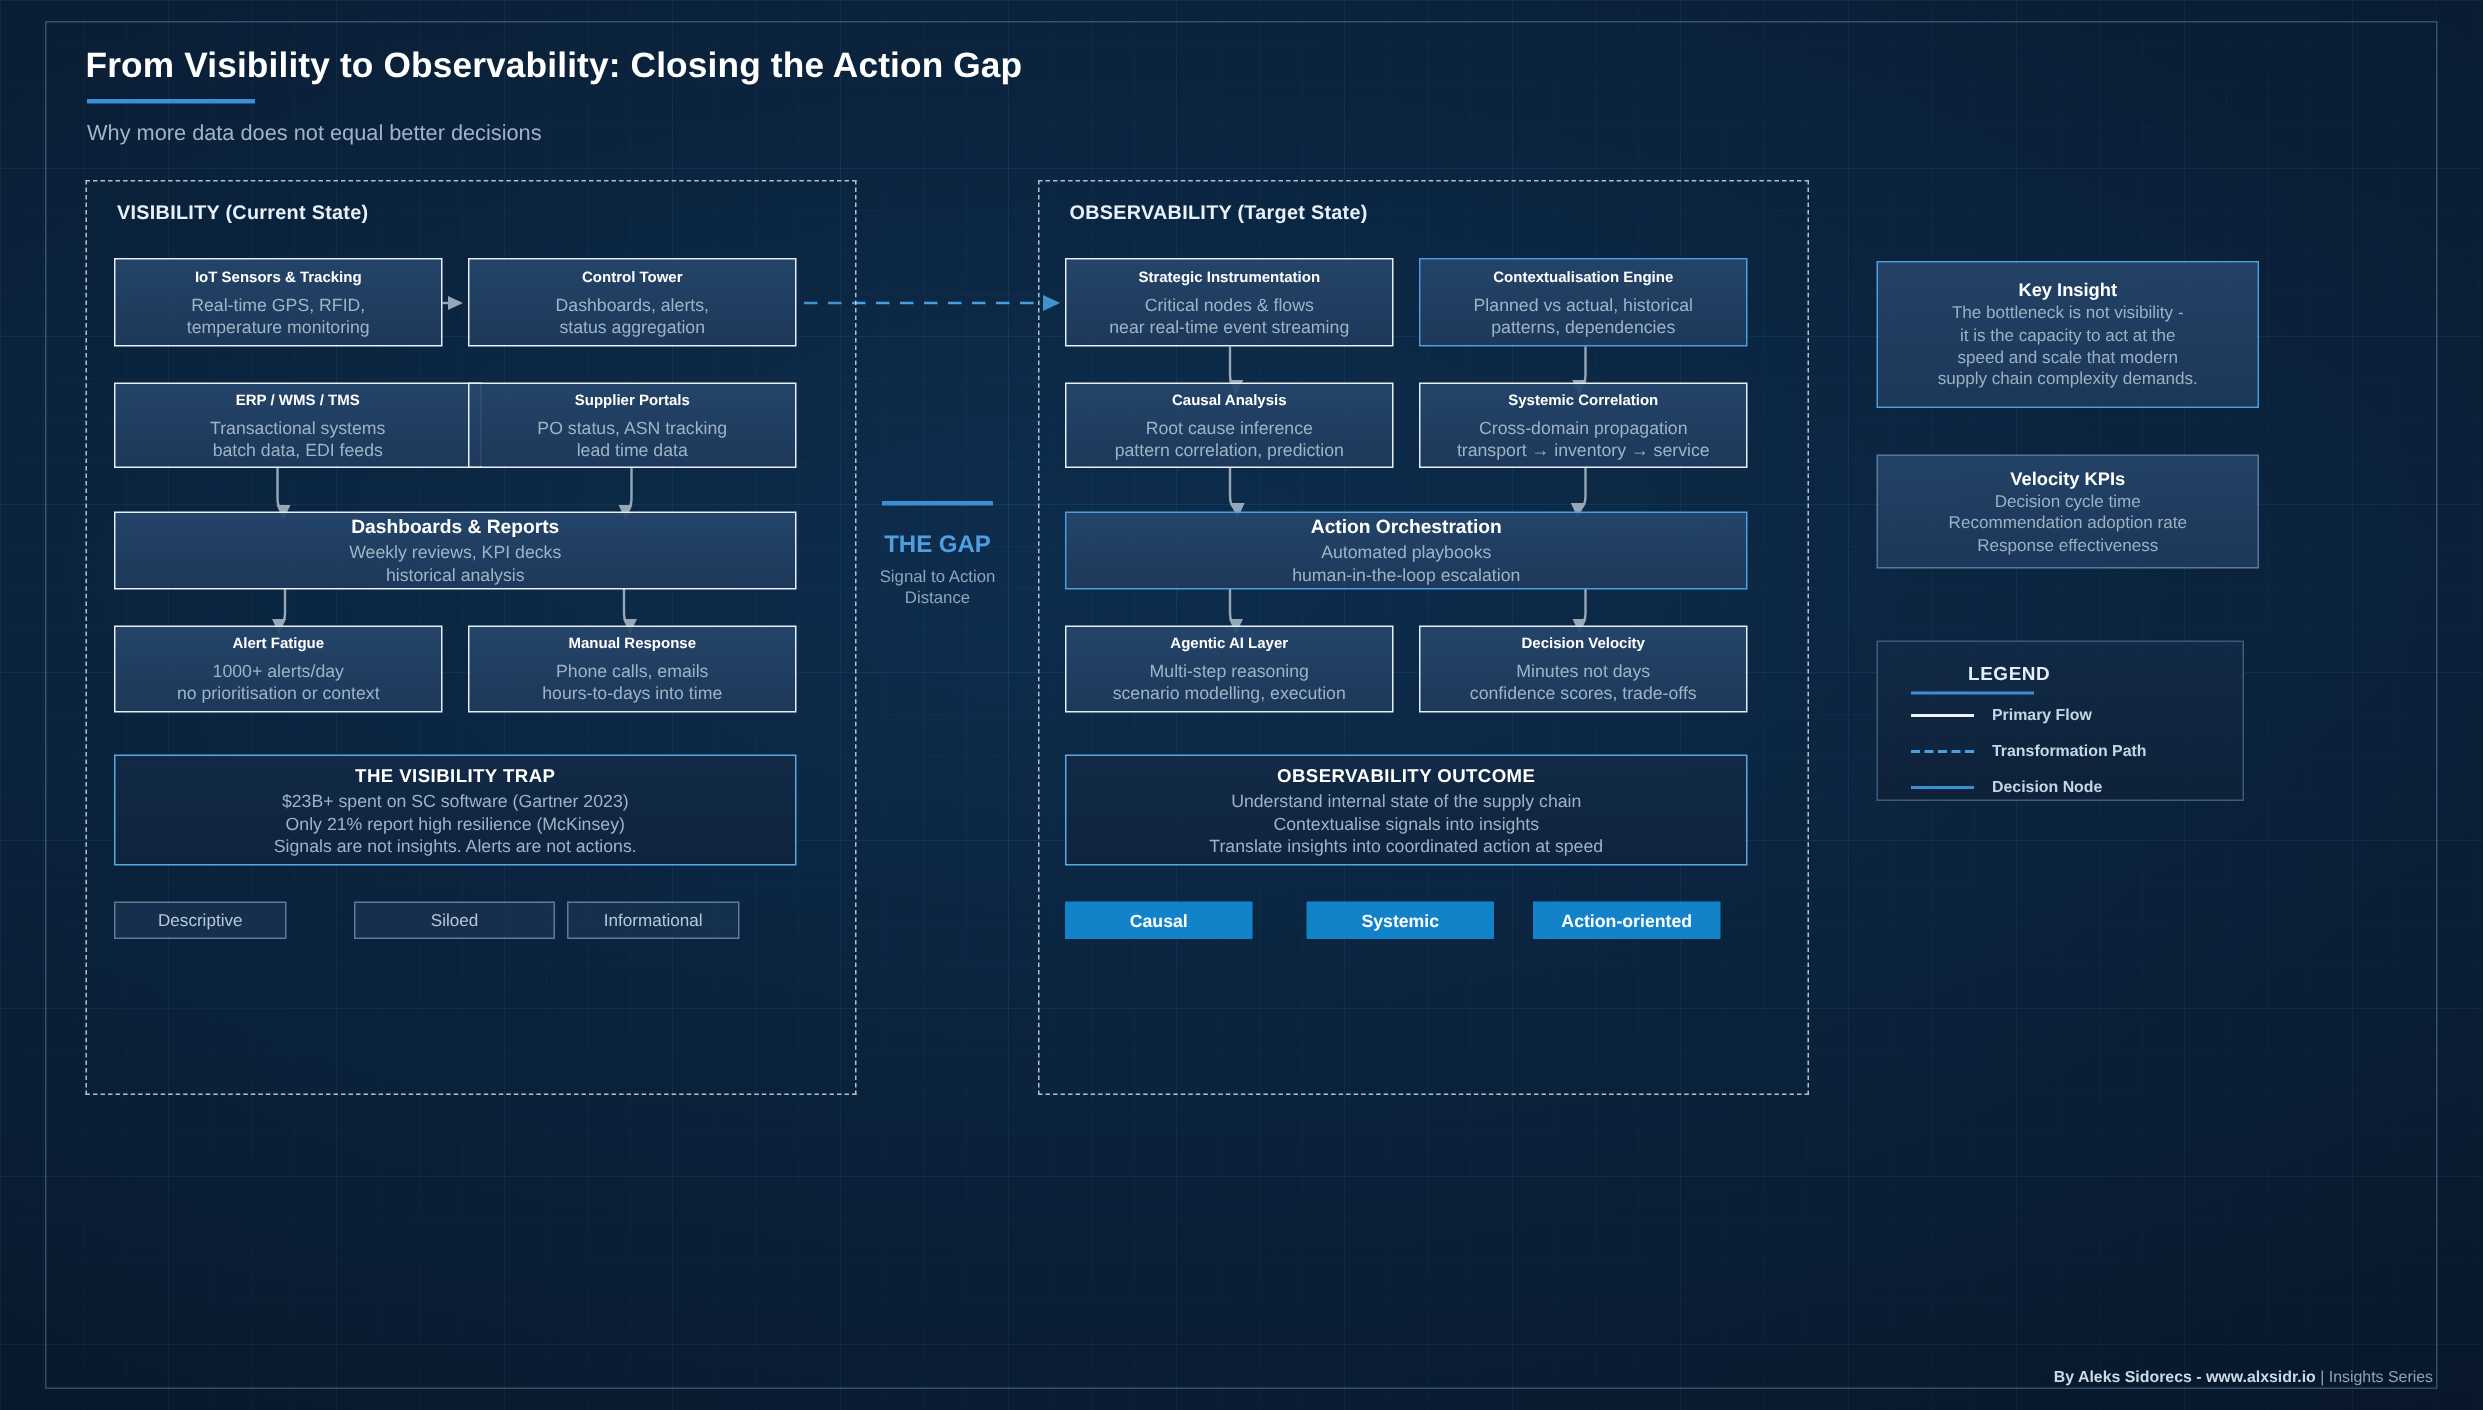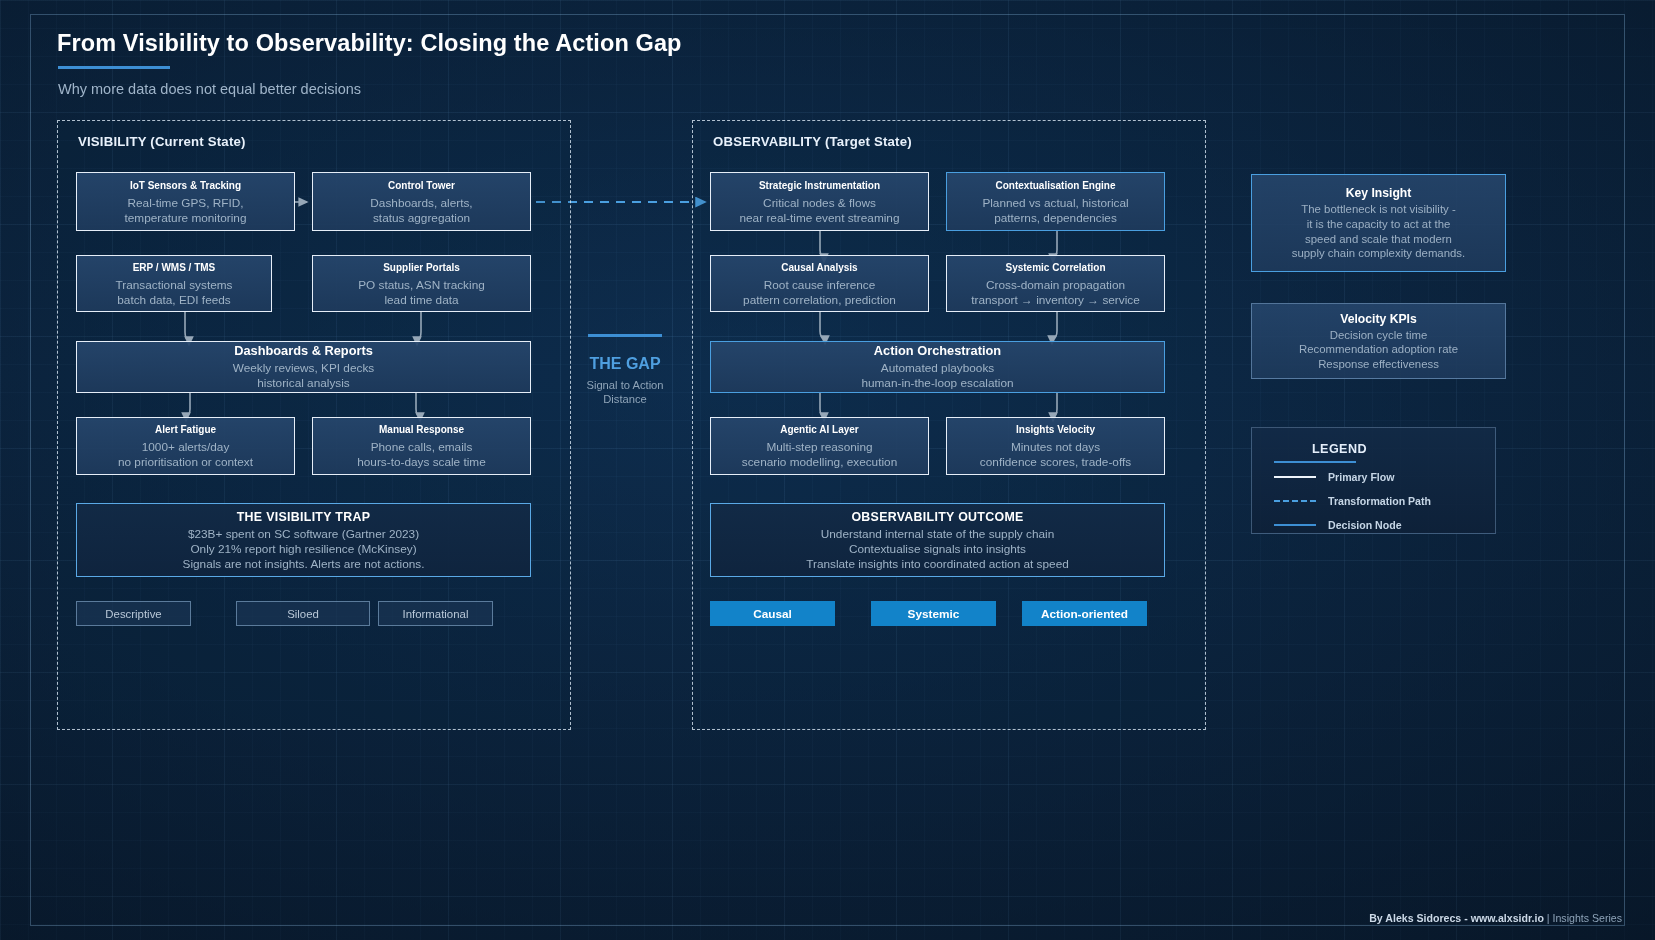--- a/index.html
+++ b/index.html
@@ -236,21 +236,21 @@
     <div class="s">Real-time GPS, RFID,</div>
     <div class="s">temperature monitoring</div>
   </div>
 
   <div class="node" style="left:312px; top:172px; width:219px; height:59px;">
     <div class="t">Control Tower</div>
     <div class="s">Dashboards, alerts,</div>
     <div class="s">status aggregation</div>
   </div>
 
-  <div class="node" style="left:76px; top:255px; width:196px; height:57px;">
+  <div class="node" style="left:76px; top:255px; width:245px; height:57px;">
     <div class="t">ERP / WMS / TMS</div>
     <div class="s">Transactional systems</div>
     <div class="s">batch data, EDI feeds</div>
   </div>
 
   <div class="node wide" style="left:76px; top:341px; width:455px; height:52px;">
     <div class="t">Dashboards &amp; Reports</div>
     <div class="s">Weekly reviews, KPI decks</div>
     <div class="s">historical analysis</div>
   </div>
@@ -263,21 +263,21 @@
 
   <div class="node" style="left:76px; top:417px; width:219px; height:58px;">
     <div class="t">Alert Fatigue</div>
     <div class="s">1000+ alerts/day</div>
     <div class="s">no prioritisation or context</div>
   </div>
 
   <div class="node" style="left:312px; top:417px; width:219px; height:58px;">
     <div class="t">Manual Response</div>
     <div class="s">Phone calls, emails</div>
-    <div class="s">hours-to-days scale time</div>
+    <div class="s">hours-to-days into time</div>
   </div>
 
   <div class="node dark" style="left:76px; top:503px; width:455px; height:74px;">
     <div class="t">THE VISIBILITY TRAP</div>
     <div class="s">$23B+ spent on SC software (Gartner 2023)</div>
     <div class="s">Only 21% report high resilience (McKinsey)</div>
     <div class="s">Signals are not insights. Alerts are not actions.</div>
   </div>
 
   <div class="tag" style="left:76px; top:601px; width:115px;">Descriptive</div>
@@ -325,21 +325,21 @@
     <div class="s">human-in-the-loop escalation</div>
   </div>
 
   <div class="node" style="left:710px; top:417px; width:219px; height:58px;">
     <div class="t">Agentic AI Layer</div>
     <div class="s">Multi-step reasoning</div>
     <div class="s">scenario modelling, execution</div>
   </div>
 
   <div class="node" style="left:946px; top:417px; width:219px; height:58px;">
-    <div class="t">Insights Velocity</div>
+    <div class="t">Decision Velocity</div>
     <div class="s">Minutes not days</div>
     <div class="s">confidence scores, trade-offs</div>
   </div>
 
   <div class="node dark" style="left:710px; top:503px; width:455px; height:74px;">
     <div class="t">OBSERVABILITY OUTCOME</div>
     <div class="s">Understand internal state of the supply chain</div>
     <div class="s">Contextualise signals into insights</div>
     <div class="s">Translate insights into coordinated action at speed</div>
   </div>

